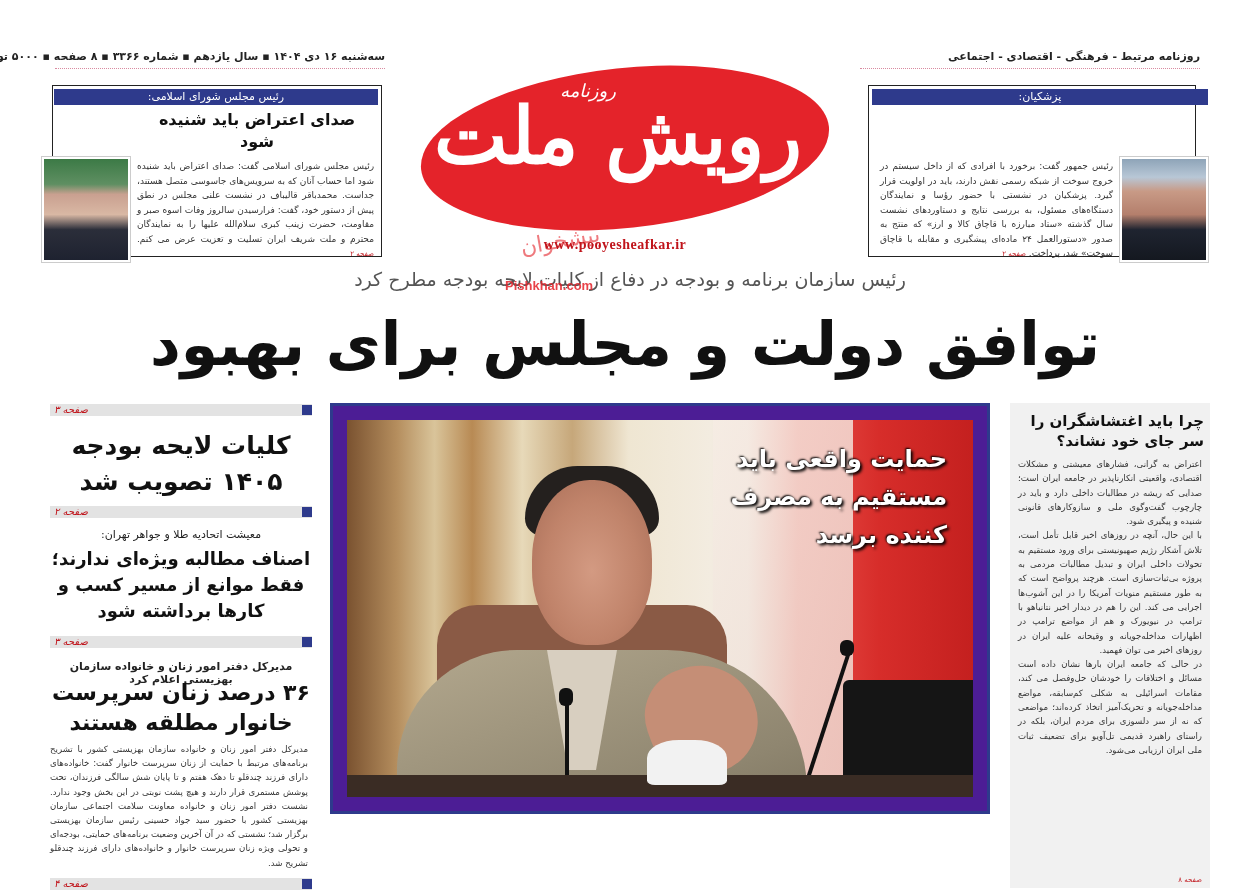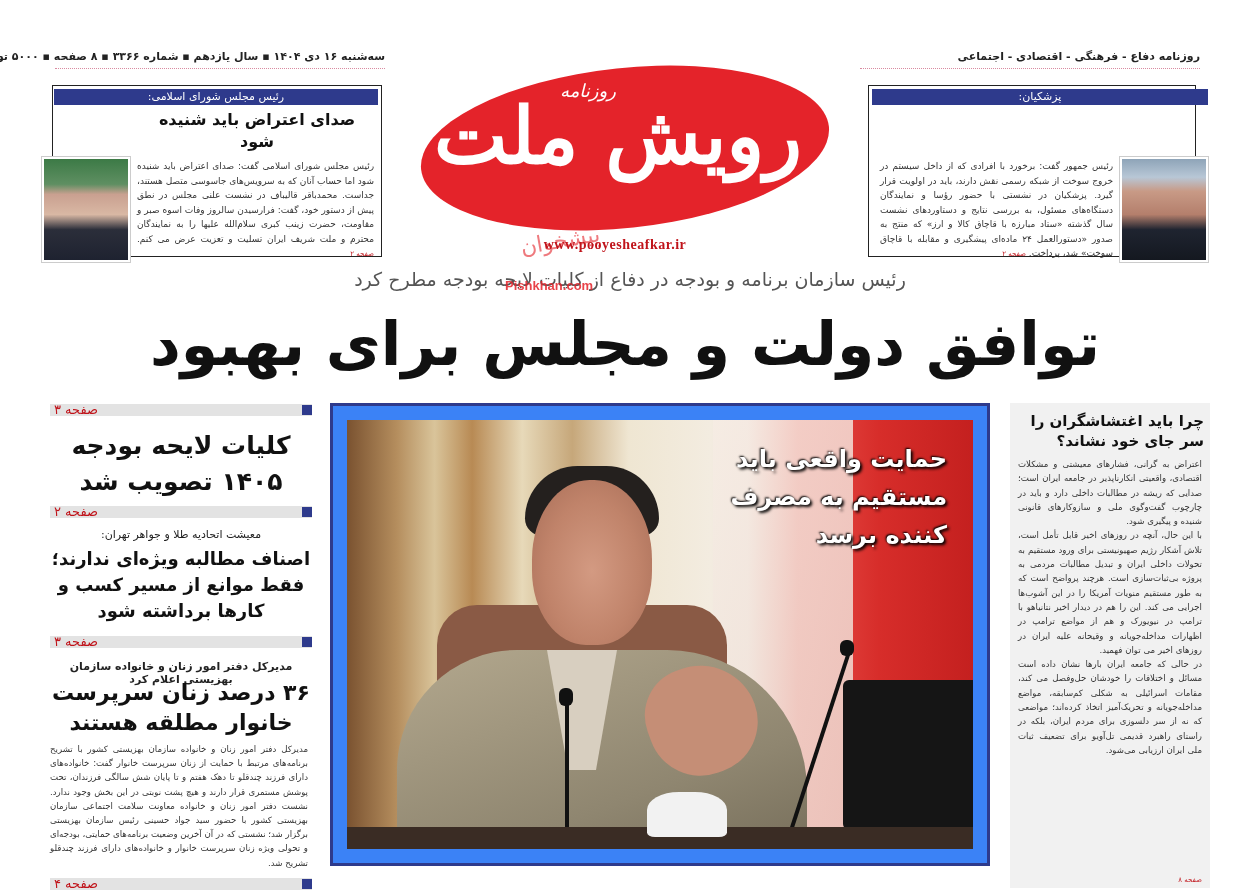--- a/index.html
+++ b/index.html
@@ -45,28 +45,28 @@
   #box-right .body { left: 12px; right: 95px; top: 74px; }
   #box-right .photo { right: 0; background: linear-gradient(180deg, #8ea4b8 0%, #b8c7d6 18%, #c89a86 32%, #b47f6c 55%, #1f2430 70%, #141820 100%); }
 
   
   #subheadline { left: 350px; top: 268px; width: 560px; text-align: center; font-size: 19px; color: #555; }
   #main-headline { left: 45px; top: 298px; width: 1160px; text-align: center; font-size: 60px; font-weight: bold; color: #111; letter-spacing: -1px; line-height: 92px; }
 
   
   .sec-bar { position: absolute; height: 12px; background: #e3e3e3; }
   .sec-bar .sq { position: absolute; right: 0; top: 1px; width: 10px; height: 10px; background: #2e3a8c; }
-  .sec-bar .pg { position: absolute; left: 4px; top: 0; font-size: 13px; color: #c0141b; line-height: 12px; }
+  .sec-bar .pg { position: absolute; left: 4px; top: 0; font-size: 10px; color: #c0141b; line-height: 12px; font-style: italic; }
   #left-col { left: 50px; top: 400px; width: 262px; height: 492px; }
   .lc-title { position: absolute; left: 0; right: 0; text-align: center; font-weight: bold; color: #111; }
   .lc-kicker { position: absolute; left: 0; right: 0; text-align: center; font-size: 11px; color: #222; }
   .lc-body { position: absolute; left: 0; right: 4px; font-size: 8.6px; line-height: 14.2px; color: #333; text-align: justify; }
 
   
-  #photo-frame { left: 330px; top: 403px; width: 660px; height: 463px; border: 3px solid #2e3a8c; background: #3b82f6; }
+  #photo-frame { left: 330px; top: 403px; width: 660px; height: 411px; border: 3px solid #2e3a8c; background: #4c1d95; }
   #photo { position: absolute; left: 14px; top: 14px; right: 14px; bottom: 14px; overflow: hidden;
     background: linear-gradient(90deg, #7a5230 0%, #b58e5e 8%, #d9c49a 14%, #b88a54 20%, #e7d9b9 28%, #c6a77a 36%, #efe6d2 45%, #f3ece0 58%, #f0e0d8 64%, #e8504a 72%, #d72d2a 85%, #c4201f 100%); }
   #photo .flag-w { position: absolute; right: 120px; top: 0; width: 140px; height: 100%; background: linear-gradient(180deg, #f6ece4, #efe3da); opacity: .8; }
   #photo .chair { position: absolute; left: 90px; top: 185px; width: 290px; height: 180px; background: #8a5a45; border-radius: 40px 40px 0 0; }
   #photo .body-suit { position: absolute; left: 50px; top: 230px; width: 410px; height: 240px; background: linear-gradient(160deg, #b3a88e, #8f8670 60%, #6f6754); border-radius: 120px 140px 0 0; }
   #photo .shirt { position: absolute; left: 200px; top: 230px; width: 70px; height: 120px; background: #d8cfc0; clip-path: polygon(0 0,100% 0,70% 100%,30% 100%); }
   #photo .head { position: absolute; left: 185px; top: 60px; width: 120px; height: 165px; background: radial-gradient(ellipse at 50% 55%, #d39a82 0%, #c0836a 55%, #a66c56 100%); border-radius: 48% 48% 45% 45%; }
   #photo .hair { position: absolute; left: 178px; top: 46px; width: 134px; height: 70px; background: #24201e; border-radius: 60px 60px 20px 20px; }
   #photo .hand { position: absolute; left: 300px; top: 245px; width: 110px; height: 110px; background: #c58e76; border-radius: 45% 55% 50% 50%; transform: rotate(-20deg); }
   #photo .mic1 { position: absolute; left: 218px; top: 275px; width: 4px; height: 190px; background: #111; }
@@ -90,21 +90,21 @@
   #watermark-2 { left: 520px; top: 228px; font-size: 22px; font-family: "DejaVu Serif", serif; color: #e4232a; opacity: .6; transform: rotate(-10deg); }
 </style>
 </head>
 <body>
 
 <div id="meta-left" class="abs meta-line">
   <span>سه‌شنبه ۱۶ دی ۱۴۰۴ ▪ سال یازدهم ▪ شماره ۳۳۶۶ ▪ ۸ صفحه ▪ ۵۰۰۰ تومان</span>
   <div class="dots"></div>
 </div>
 <div id="meta-right" class="abs meta-line">
-  <span>روزنامه دفاع - فرهنگی - اقتصادی - اجتماعی</span>
+  <span>روزنامه مرتبط - فرهنگی - اقتصادی - اجتماعی</span>
   <div class="dots"></div>
 </div>
 
 <div id="grey-band" class="abs"></div>
 <div id="logo" class="abs">
   <div class="ellipse"></div>
   <div class="logo-small">روزنامه</div>
   <div class="logo-name">رویش ملت</div>
 </div>
 <div id="watermark-2" class="abs">پیشخوان</div>

